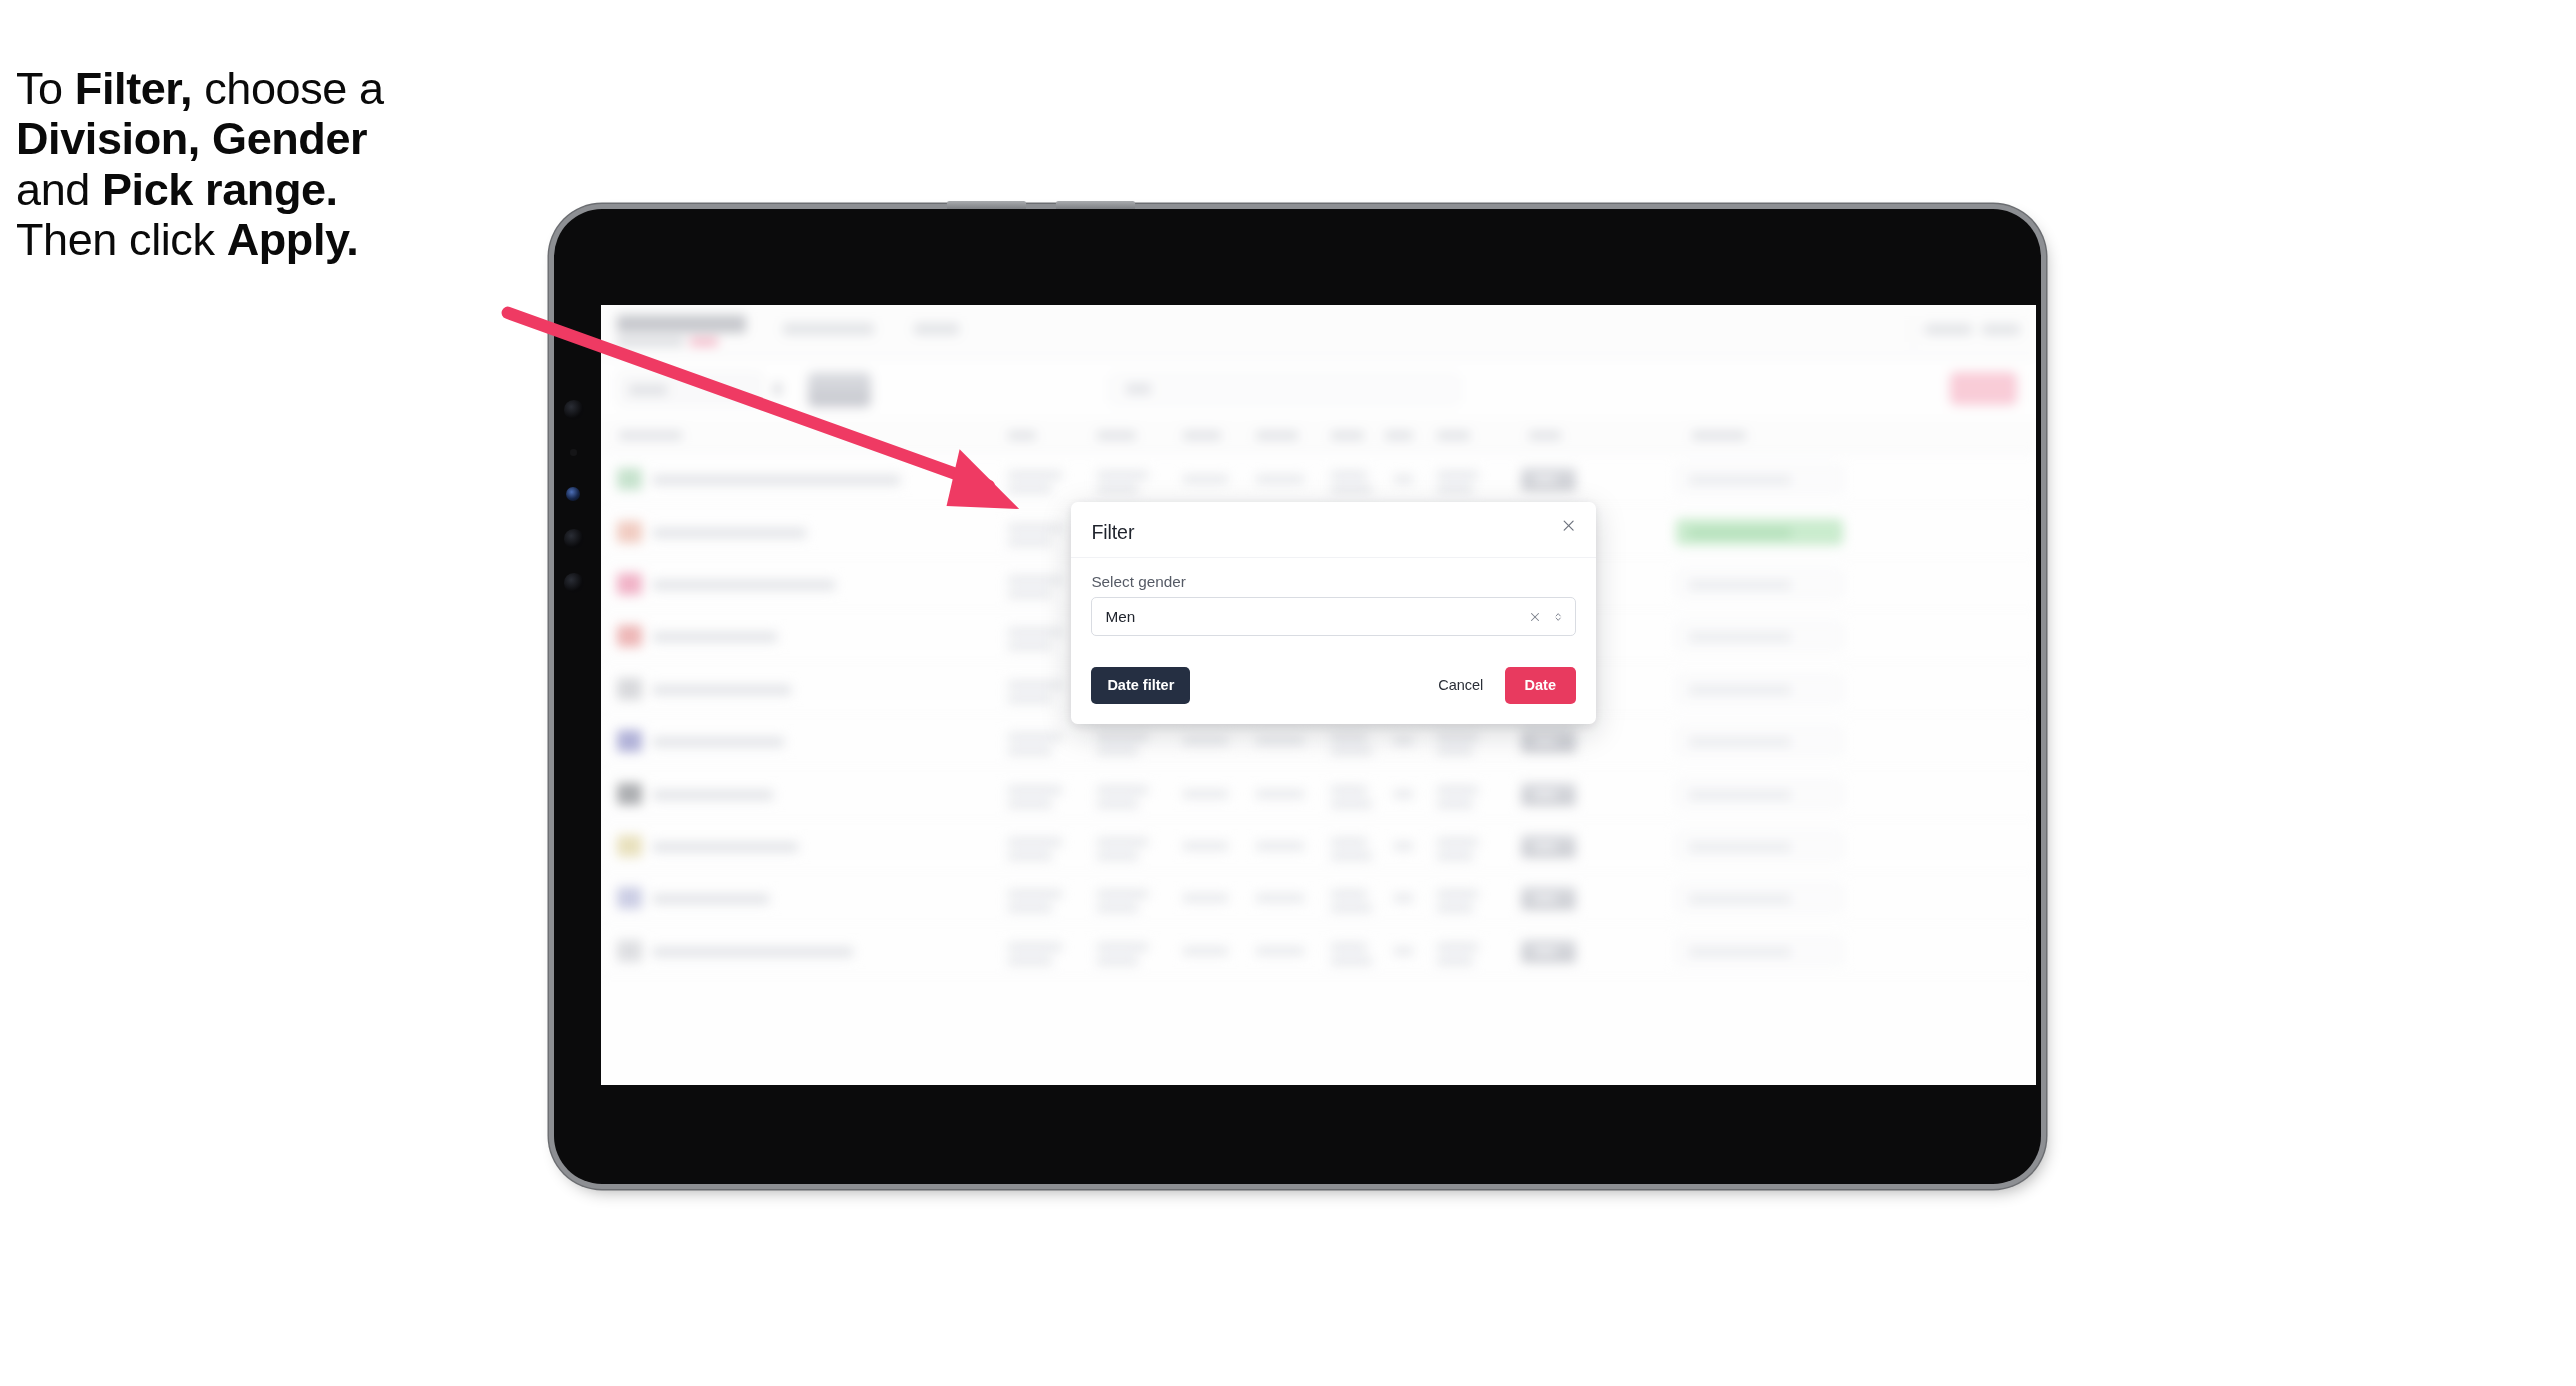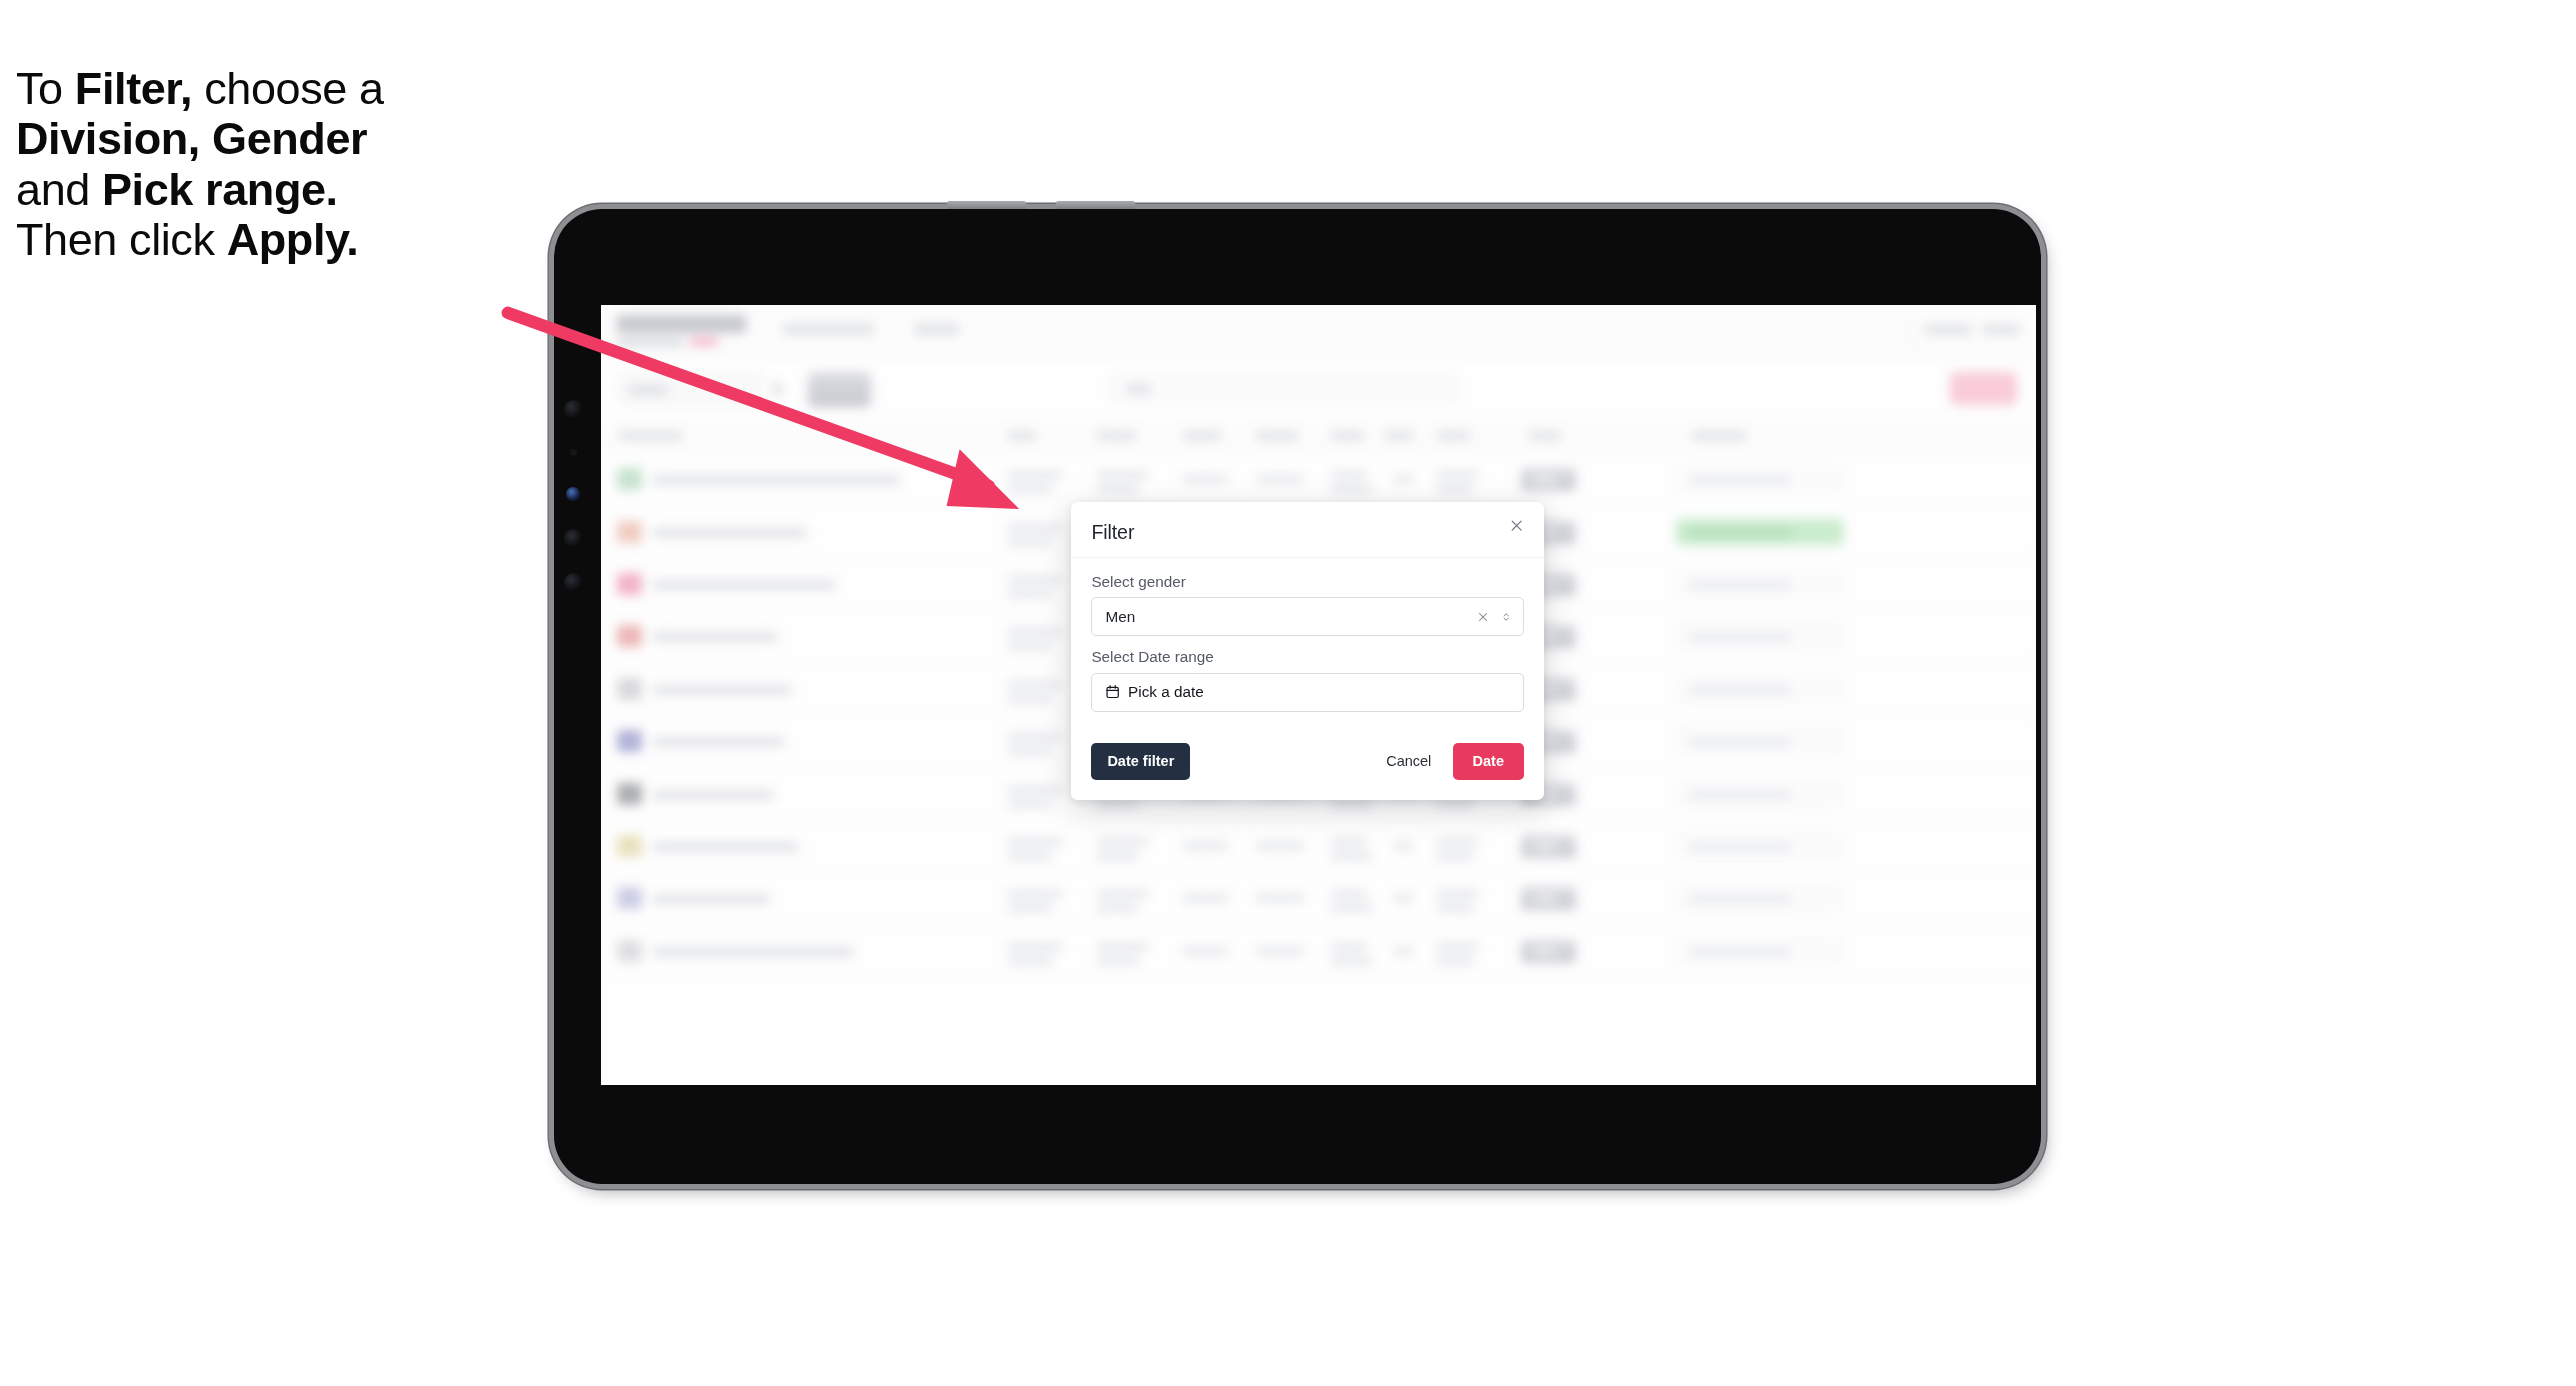--- a/index.html
+++ b/index.html
@@ -288,21 +288,21 @@
     position: absolute;
     inset: 0;
     background: rgba(250,250,252,0.22);
   }
 
   
   #modal {
     position: absolute;
     left: 1071px;
     top: 502px;
-    width: 473px;
+    width: 525px;
     background: #ffffff;
     border-radius: 6.5px;
     box-shadow: 0 8.7px 31px rgba(18,22,38,0.17), 0 2.2px 8.7px rgba(18,22,38,0.09);
     padding: 0;
   }
   .modal-head {
     position: relative;
     padding: 19px 20.4px 13px 20.4px;
     border-bottom: 0.7px solid #f1f2f5;
   }
@@ -709,34 +709,20 @@
             <span>
               <svg class="ico-ud" viewBox="0 0 24 24" fill="none" stroke="currentColor" stroke-width="1.8" stroke-linecap="round" stroke-linejoin="round">
                 <polyline points="8,10 12,5.5 16,10"></polyline>
                   <polyline points="8,14 12,18.5 16,14"></polyline>
               </svg>
             </span>
           </span>
         </div>
       </div>
 
-      <div class="field">
-        <span class="field-label">Select Date range</span>
-        <div class="ctl datebtn">
-          <span>
-            <svg class="ico-cal" viewBox="0 0 24 24" fill="none" stroke="currentColor" stroke-width="1.9" stroke-linecap="round" stroke-linejoin="round">
-              <rect x="3.2" y="5.2" width="17.6" height="16" rx="2.2"></rect>
-              <line x1="3.2" y1="10" x2="20.8" y2="10"></line>
-              <line x1="8" y1="2.6" x2="8" y2="6.6"></line>
-              <line x1="16" y1="2.6" x2="16" y2="6.6"></line>
-            </svg>
-          </span>
-          <span class="ctl-value">Pick a date</span>
-        </div>
-      </div>
 
     </div>
 
     <div class="modal-foot">
       <button class="btn btn-clear">Date filter</button>
       <span class="foot-spacer"></span>
       <button class="btn btn-cancel">Cancel</button>
       <button class="btn btn-apply">Date</button>
     </div>
 

